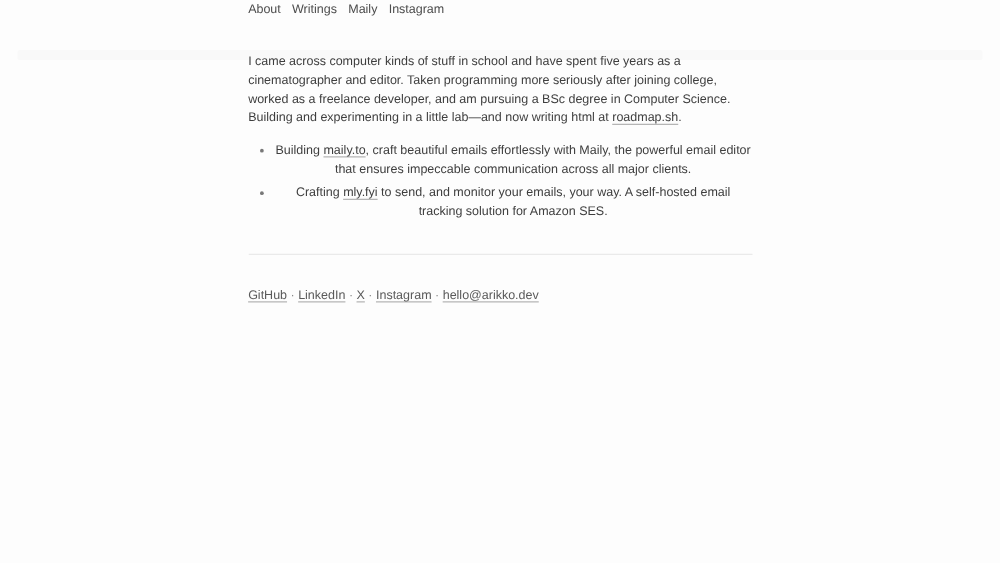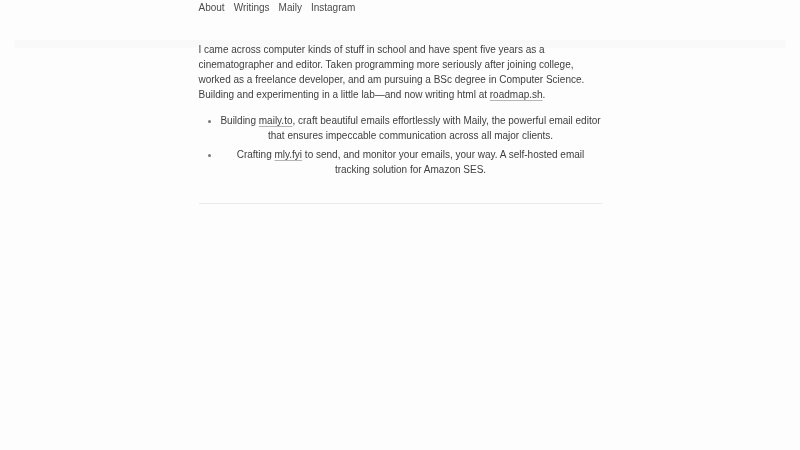--- a/index.html
+++ b/index.html
@@ -88,14 +88,15 @@
         <a class="nav-link">Instagram</a>
       </nav>
     <main id="paragraphs">
         <p>I came across computer kinds of stuff in school and have spent five years as a cinematographer and editor. Taken programming more seriously after joining college, worked as a freelance developer, and am pursuing a BSc degree in Computer Science. Building and experimenting in a little lab—and now writing html at <a class="inline-link">roadmap.sh</a>.</p>
       </main>
     <ul class="projects" id="list">
         <li>Building <a class="inline-link">maily.to</a>, craft beautiful emails effortlessly with Maily, the powerful email editor that ensures impeccable communication across all major clients.</li>
         <li>Crafting <a class="inline-link">mly.fyi</a> to send, and monitor your emails, your way. A self-hosted email tracking solution for Amazon SES.</li>
       </ul>
     <hr class="footer-divider">
+    <footer class="site-footer" id="footer"><a>GitHub</a><span class="sep"> · </span><a>LinkedIn</a><span class="sep"> · </span><a>X</a><span class="sep"> · </span><a>Instagram</a><span class="sep"> · </span><a>hello@arikko.dev</a></footer>
   </div>
 </div>
 
 </body></html>

